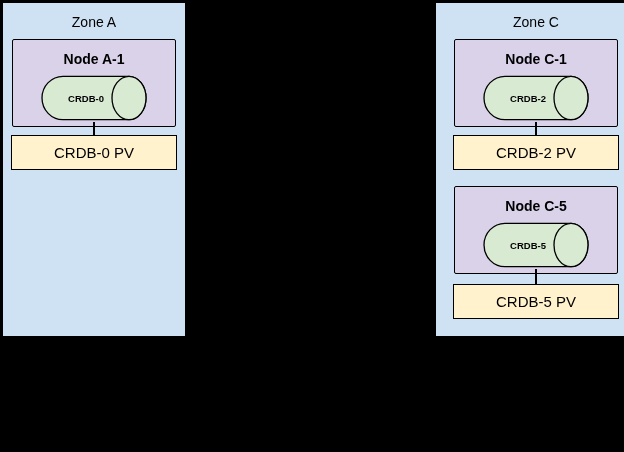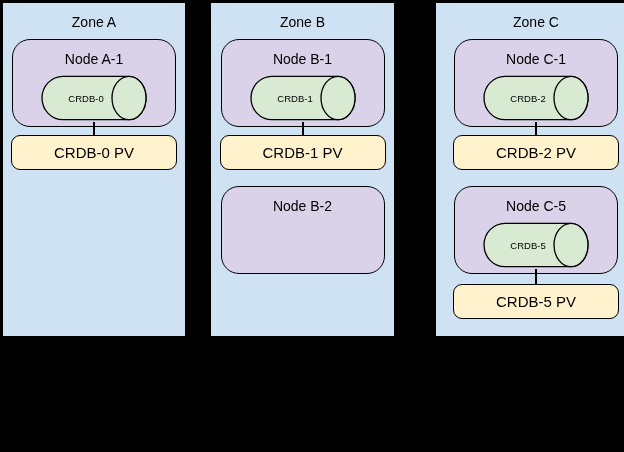--- a/index.html
+++ b/index.html
@@ -27,21 +27,22 @@
   .zone-c { left: 434px; width: 204px; }
   .zone-label {
     position: absolute; top: 12px; left: 0; right: 0;
     text-align: center; font-size: 14px; line-height: 15px;
   }
   .node {
     position: absolute; left: 50%; width: 164px; margin-left: -82px;
     height: 88px;
     background: var(--node-fill, #d9d2e9);
     border: 1.5px solid var(--border, #000);
-    border-radius: 18px;
+    border-radius: 2px;
+    font-weight: bold;
   }
   .row1 { top: 36px; }
   .row2 { top: 183px; }
   .node-label {
     position: absolute; top: 12px; left: 0; right: 0;
     text-align: center; font-size: 14px; line-height: 15px;
   }
   .cylinder {
     position: absolute; left: 50%; margin-left: -53px; top: 35px;
     width: 106px; height: 46px;
@@ -62,21 +63,21 @@
     position: absolute; left: 50%; width: 2px; margin-left: -1px;
     height: 15px; background: var(--border, #000);
   }
   .c1 { top: 119px; }
   .c2 { top: 266px; }
   .pv {
     position: absolute; left: 50%; width: 166px; margin-left: -83px;
     height: 35px;
     background: var(--pv-fill, #fff2cc);
     border: 1.5px solid var(--border, #000);
-    border-radius: 9px;
+    border-radius: 0;
     display: flex; align-items: center; justify-content: center;
     font-size: 15px;
   }
   .pv1 { top: 132px; }
   .pv2 { top: 281px; }
 </style>
 </head>
 <body>
 
 <div class="canvas">
@@ -93,42 +94,20 @@
       </svg>
     </div>
 
     <div class="connector c1"></div>
 
     <div class="pv pv1">
       <span>CRDB-0 PV</span>
     </div>
   </section>
 
-  <section class="zone zone-b">
-    <div class="zone-label">Zone B</div>
-
-    <div class="node row1">
-      <div class="node-label">Node B-1</div>
-      <svg class="cylinder" viewBox="0 0 106 46" width="106" height="46">
-        <path class="cyl-body" d="M 88 1.3 L 22 1.3 A 21 21.7 0 0 0 22 44.7 L 88 44.7 A 17 21.7 0 0 0 88 1.3 Z"></path>
-        <ellipse class="cyl-cap" cx="88" cy="23" rx="17" ry="21.7"></ellipse>
-        <text class="cyl-label" x="45" y="26.5">CRDB-1</text>
-      </svg>
-    </div>
-
-    <div class="connector c1"></div>
-
-    <div class="pv pv1">
-      <span>CRDB-1 PV</span>
-    </div>
-
-    <div class="node row2">
-      <div class="node-label">Node B-2</div>
-    </div>
-  </section>
 
   <section class="zone zone-c">
     <div class="zone-label">Zone C</div>
 
     <div class="node row1">
       <div class="node-label">Node C-1</div>
       <svg class="cylinder" viewBox="0 0 106 46" width="106" height="46">
         <path class="cyl-body" d="M 88 1.3 L 22 1.3 A 21 21.7 0 0 0 22 44.7 L 88 44.7 A 17 21.7 0 0 0 88 1.3 Z"></path>
         <ellipse class="cyl-cap" cx="88" cy="23" rx="17" ry="21.7"></ellipse>
         <text class="cyl-label" x="45" y="26.5">CRDB-2</text>

